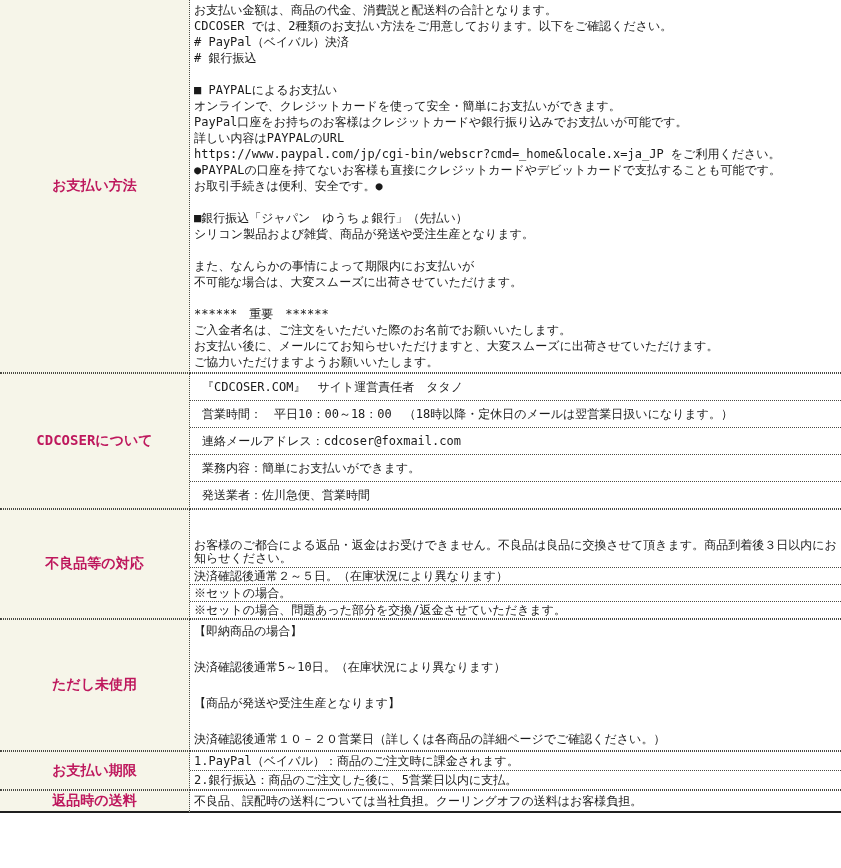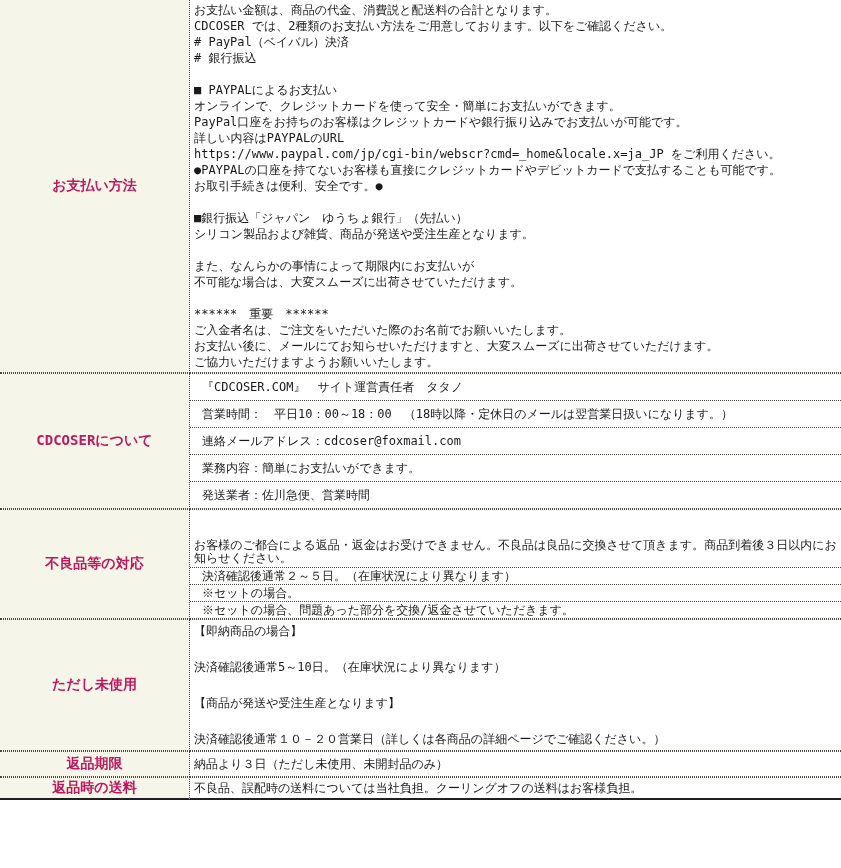--- a/index.html
+++ b/index.html
@@ -51,21 +51,21 @@
   .sub{
     border-bottom:1px dotted var(--border);
     padding:3px 4px;
     line-height:16px;
     word-break:break-all;
   }
   .sub:last-child{border-bottom:none;}
   .sub .bold{font-weight:normal;}
   tr[data-row-id="delivery-time"] .line{line-height:18px;min-height:18px;}
   tr[data-row-id="about-cdcoser"] .sub{padding:5px 12px;}
-  tr[data-row-id="defective-items"] .sub{padding:1px 12px;line-height:14px;}
+  tr[data-row-id="defective-items"] .sub{padding:1px 4px;line-height:14px;}
   tr[data-row-id="defective-items"] .sub:first-child{padding:2px 4px;line-height:13px;margin-top:27px;}
   tr[data-row-id="payment-deadline"] .sub{padding:1px 4px;line-height:16px;}
   tr[data-row-id="shipping-note"] .sub{padding:6px 4px;}
   tr[data-row-id="extra-charges"] .sub{padding:3px 4px;}
   tr[data-row-id="return-deadline"] .sub{padding:4px 4px;}
   tr[data-row-id="return-shipping"] .sub{padding:2px 4px;}
 </style>
 </head>
 <body>
 
@@ -127,24 +127,25 @@
             <div class="line">【即納商品の場合】</div>
             <div class="line">&nbsp;</div>
             <div class="line">決済確認後通常5～10日。（在庫状況により異なります）</div>
             <div class="line">&nbsp;</div>
             <div class="line">【商品が発送や受注生産となります】</div>
             <div class="line">&nbsp;</div>
             <div class="line">決済確認後通常１０－２０営業日（詳しくは各商品の詳細ページでご確認ください。）</div>
           </div>
         </td>
       </tr>
-      <tr data-row-id="return-deadline">
-        <th class="label">返品期限</th>
+      <tr data-row-id="payment-deadline">
+        <th class="label">お支払い期限</th>
         <td class="content">
-          <div class="sub">納品より３日（ただし未使用、未開封品のみ）</div>
+          <div class="sub">1.PayPal（ベイバル）：商品のご注文時に課金されます。</div>
+          <div class="sub">2.銀行振込：商品のご注文した後に、5営業日以内に支払。</div>
         </td>
       </tr>
       <tr data-row-id="return-shipping">
         <th class="label">返品時の送料</th>
         <td class="content">
           <div class="sub">不良品、誤配時の送料については当社負担。クーリングオフの送料はお客様負担。</div>
         </td>
       </tr>
     </tbody>
 </table>

